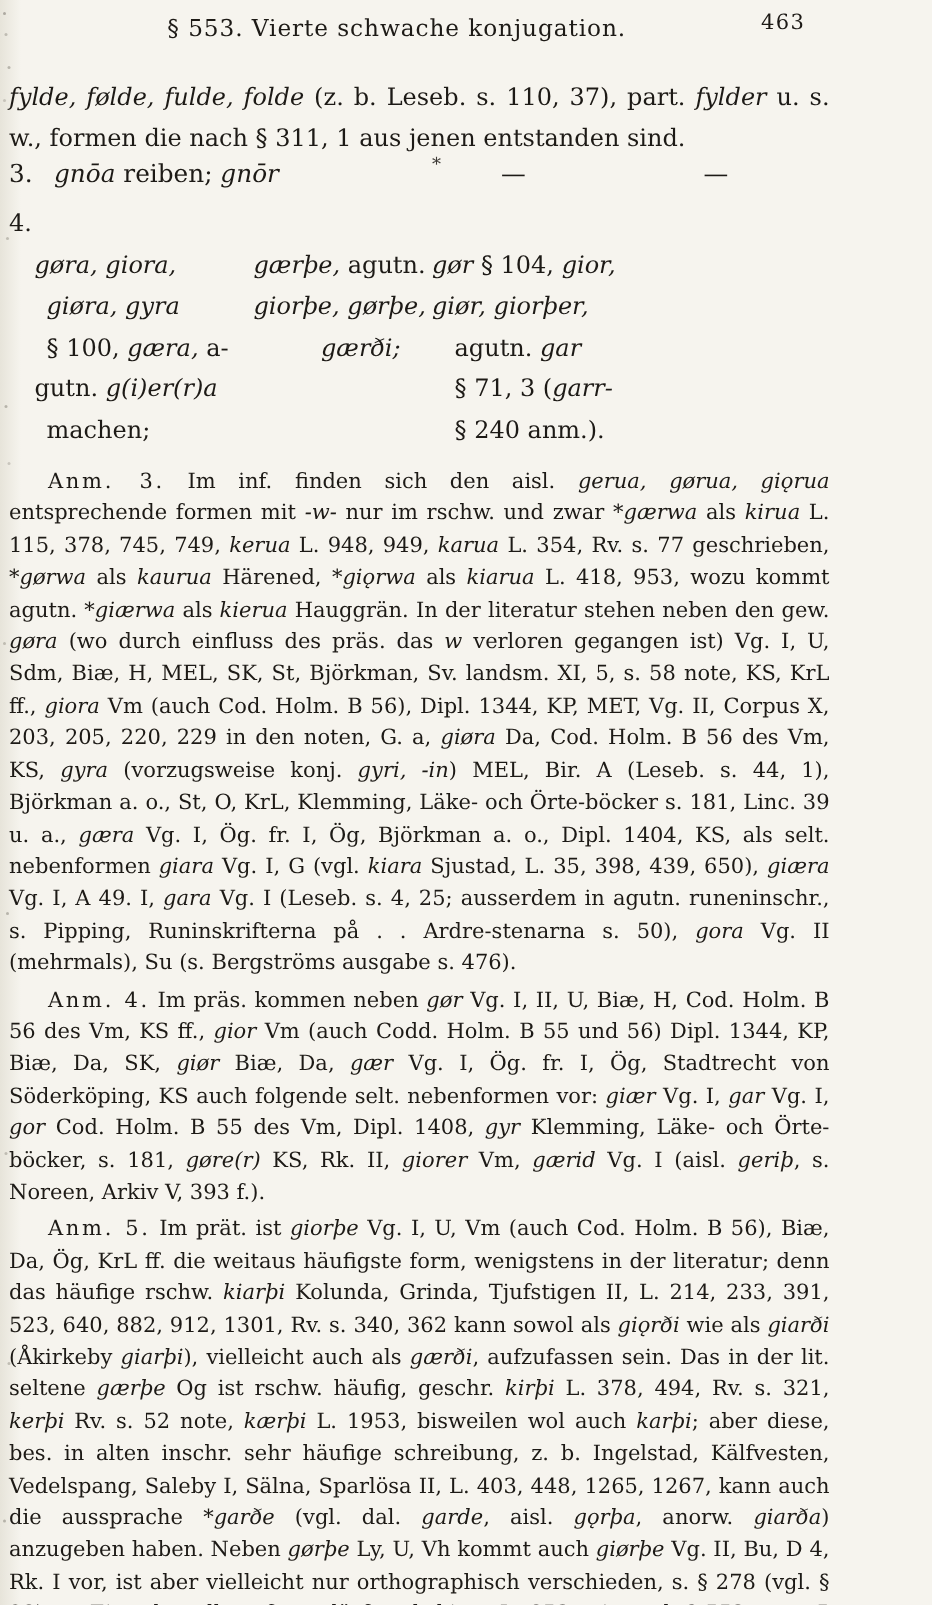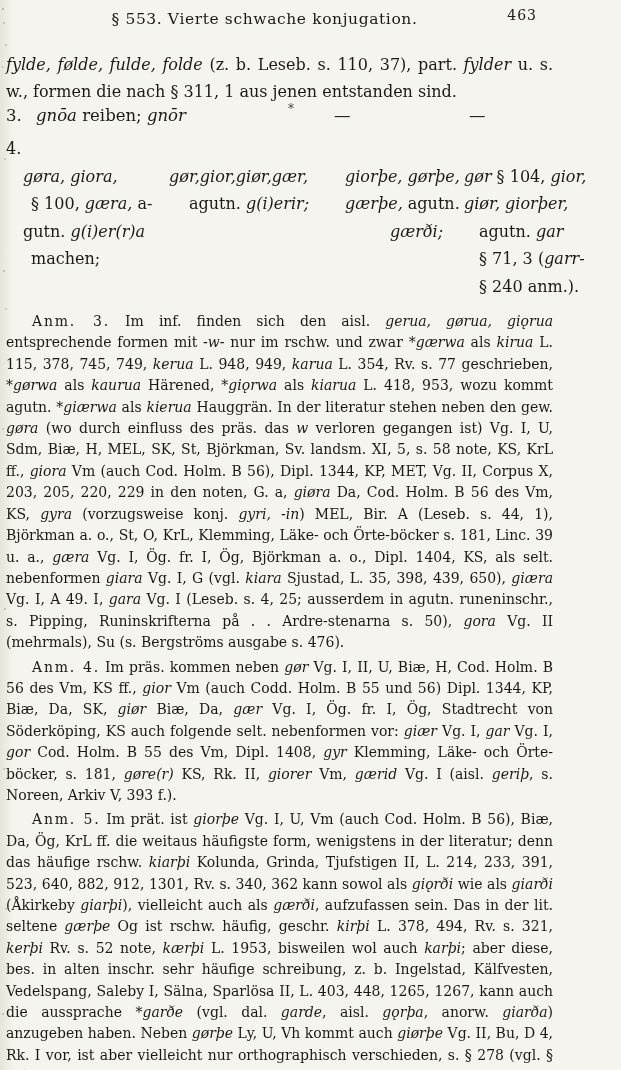--- a/index.html
+++ b/index.html
@@ -69,31 +69,28 @@
     <span class="forms"><span class="it">gnōa</span><span> reiben; </span><span class="it">gnōr</span></span>
     <span class="star">*</span>
     <span class="dash1">—</span>
     <span class="dash2">—</span>
   </div>
 
   <div class="row4 big">
     <div class="colnum">4.</div>
     <div class="col col1">
       <div class="line"><span class="it">gøra, giora,</span></div>
+      <div class="line ind1"><span class="it">giøra, gyra</span></div>
       <div class="line ind1"><span>§ 100, </span><span class="it">gæra,</span><span> a-</span></div>
       <div class="line"><span>gutn. </span><span class="it">g(i)er(r)a</span></div>
       <div class="line ind1"><span>machen;</span></div>
     </div>
-    <div class="col col2">
-      <div class="line"><span class="it">gør,gior,giør,gær,</span></div>
-      <div class="line ind3"><span>agutn. </span><span class="it">g(i)erir;</span></div>
-    </div>
     <div class="col col3">
+      <div class="line"><span class="it">gærþe,</span><span> agutn.</span></div>
       <div class="line"><span class="it">giorþe, gørþe,</span></div>
-      <div class="line"><span class="it">gærþe,</span><span> agutn.</span></div>
       <div class="line ind4"><span class="it">gærði;</span></div>
     </div>
     <div class="col col4">
       <div class="line"><span class="it">gør</span><span> § 104, </span><span class="it">gior,</span></div>
       <div class="line"><span class="it">giør, giorþer,</span></div>
       <div class="line ind2"><span>agutn. </span><span class="it">gar</span></div>
       <div class="line ind2"><span>§ 71, 3 (</span><span class="it">garr-</span></div>
       <div class="line ind2"><span>§ 240 anm.).</span></div>
     </div>
   </div>

